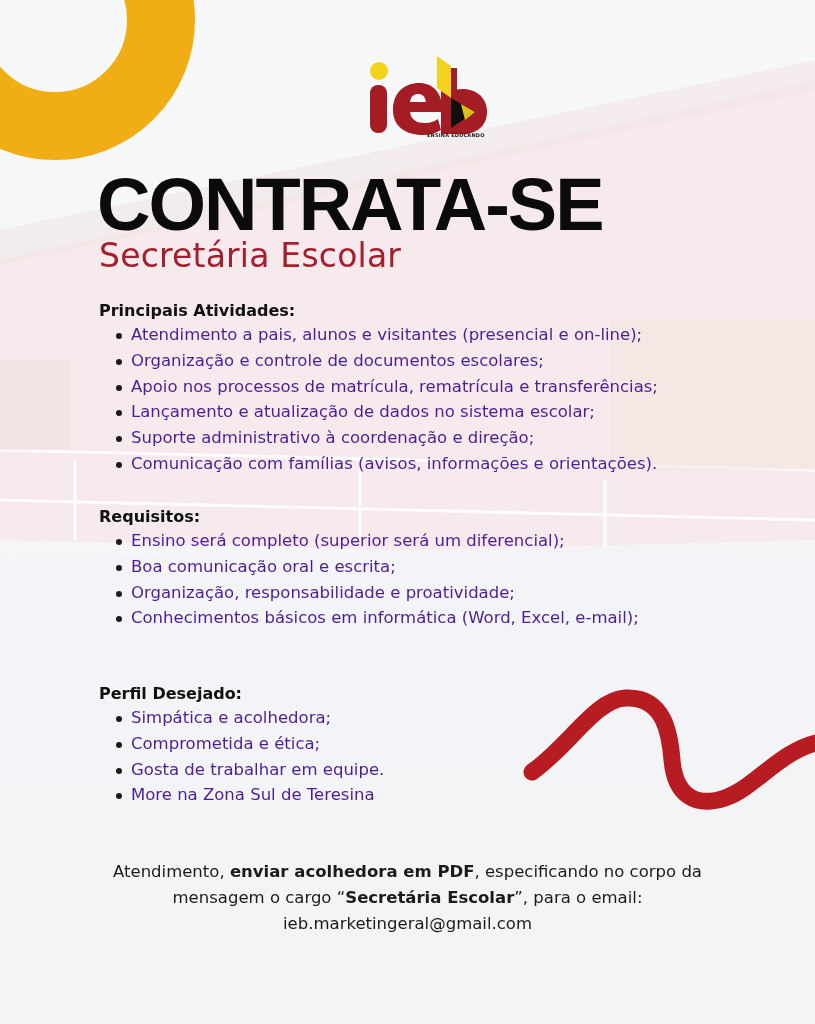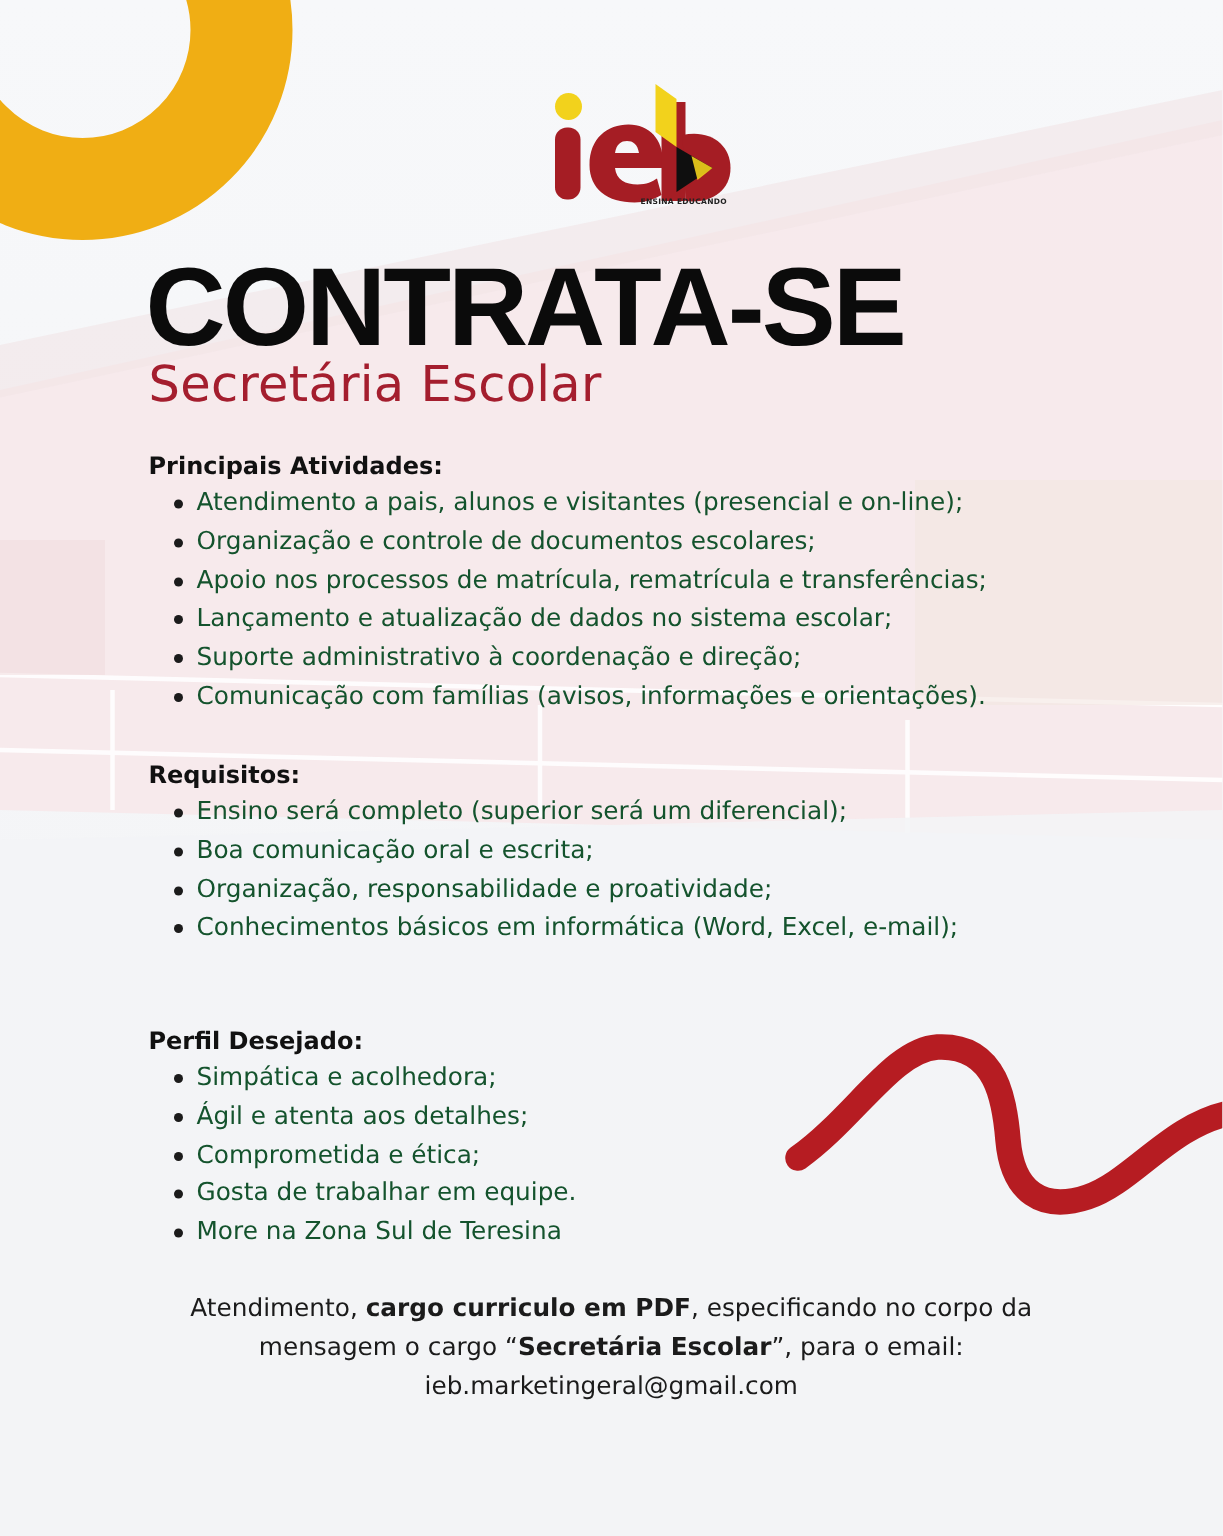--- a/index.html
+++ b/index.html
@@ -34,21 +34,21 @@
     position: absolute; left: 99px; top: 238px; margin: 0;
     font-family: "DejaVu Sans", sans-serif; font-weight: normal;
     font-size: 33px; color: #a41e2e; z-index: 2; line-height: 1.1; letter-spacing: 0.2px;
   }
   .section { position: absolute; left: 99px; z-index: 2; }
   .section h2 {
     margin: 0; font-size: 16px; font-weight: bold; line-height: 22px; color: #111;
   }
   .section ul { margin: 0; padding: 0; list-style: none; }
   .section li {
-    position: relative; padding-left: 32px; font-size: 16.5px; line-height: 25.8px; color: #14532d;
+    position: relative; padding-left: 32px; font-size: 16.5px; line-height: 25.8px; color: #4c1d95;
     white-space: nowrap;
   }
   .section li .dot {
     position: absolute; left: 17px; top: 11px; width: 6px; height: 6px; border-radius: 50%; background: #1b1b1b;
   }
   .sec-atividades { top: 300px; }
   .sec-requisitos { top: 506px; }
   .sec-perfil { top: 683px; }
   .footer {
     position: absolute; left: 0; right: 0; top: 859px; text-align: center; z-index: 2;
@@ -131,24 +131,23 @@
     <li><span class="dot"></span><span>Boa comunicação oral e escrita;</span></li>
     <li><span class="dot"></span><span>Organização, responsabilidade e proatividade;</span></li>
     <li><span class="dot"></span><span>Conhecimentos básicos em informática (Word, Excel, e-mail);</span></li>
   </ul>
 </div>
 
 <div class="section sec-perfil">
   <h2>Perfil Desejado:</h2>
   <ul>
     <li><span class="dot"></span><span>Simpática e acolhedora;</span></li>
-    <li><span class="dot"></span><span>Ágil e atenta aos detalhes;</span></li>
     <li><span class="dot"></span><span>Comprometida e ética;</span></li>
     <li><span class="dot"></span><span>Gosta de trabalhar em equipe.</span></li>
     <li><span class="dot"></span><span>More na Zona Sul de Teresina</span></li>
   </ul>
 </div>
 
 <div class="footer">
-  <div><span>Atendimento, </span><b>cargo curriculo em PDF</b><span>, especificando no corpo da</span></div>
+  <div><span>Atendimento, </span><b>enviar acolhedora em PDF</b><span>, especificando no corpo da</span></div>
   <div><span>mensagem o cargo “</span><b>Secretária Escolar</b><span>”, para o email:</span></div>
   <div>ieb.marketingeral@gmail.com</div>
 </div>
 
 </body></html>

